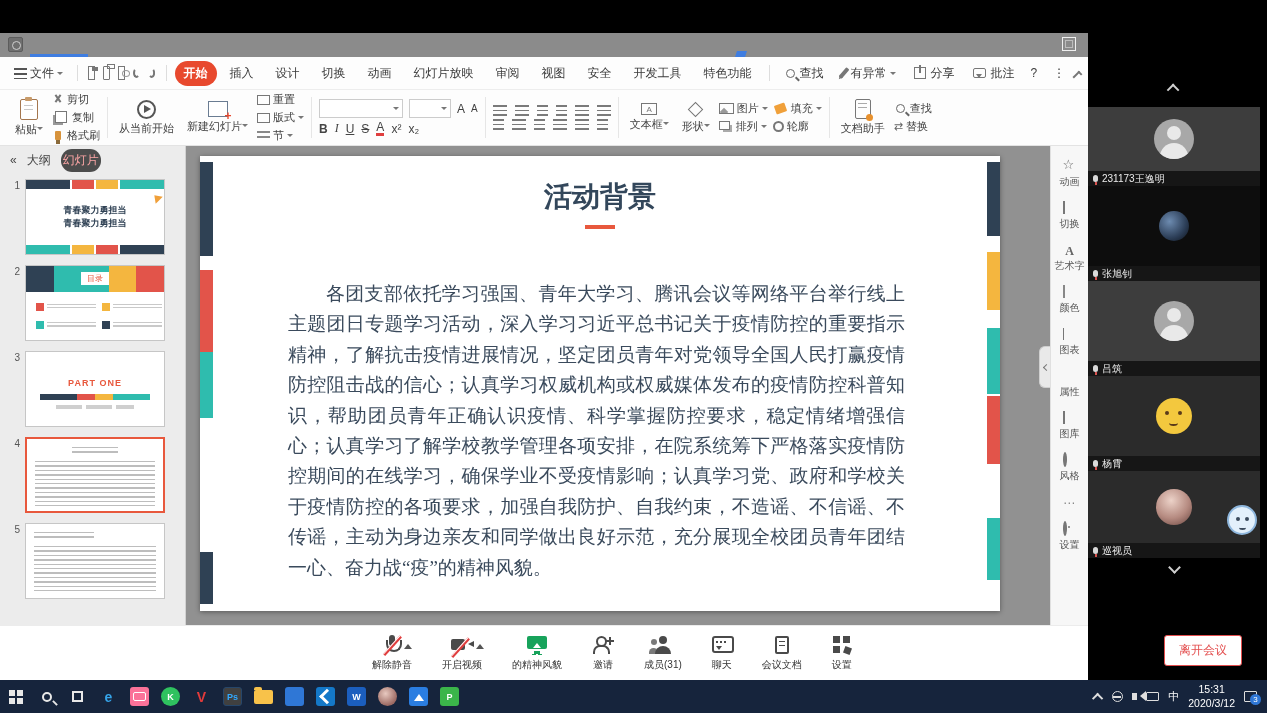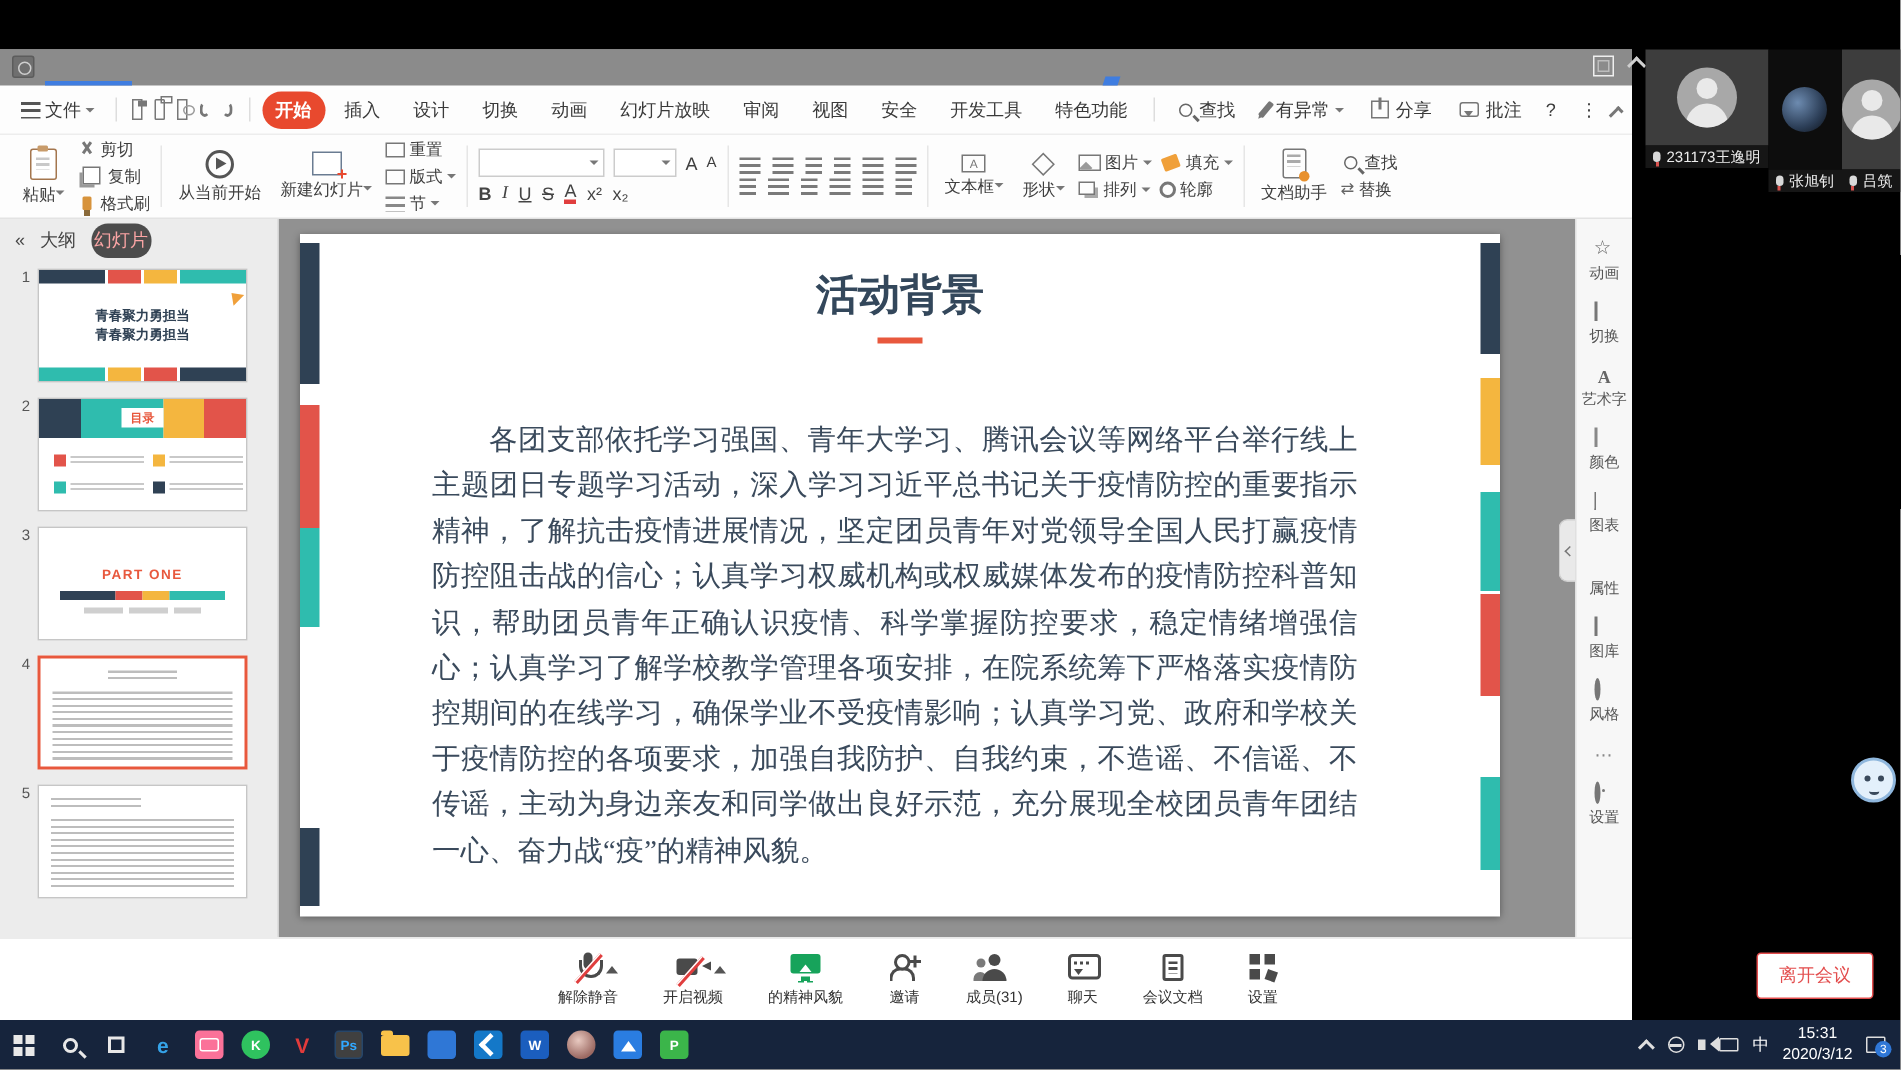--- a/index.html
+++ b/index.html
@@ -112,21 +112,21 @@
   .pill { background:#4c4c4c; color:#fca5a5; border-radius:11px; padding:3px 2px; }
   .thumb-row { display:flex; gap:5px; padding:5px 10px 5px 8px; }
   .tnum { width:12px; font-size:10px; color:#555; text-align:right; padding-top:1px; }
   .thumb { width:140px; height:76px; background:#fff; border:1px solid #c6c6c6; position:relative; overflow:hidden; cursor:pointer; }
   .thumb.selected { border:2px solid #e8583d; }
   .seg { height:100%; }
   .t1-band { position:absolute; left:0; right:0; height:9px; display:flex; gap:2px; }
   .t1-title { position:absolute; top:24px; left:0; right:0; text-align:center; font-size:9px; font-weight:bold; color:#2f4154; line-height:1.4; }
   .t1-corner { position:absolute; right:3px; top:11px; width:0; height:0; border:5px solid transparent; border-right:7px solid #f0a03a; transform:rotate(45deg); }
   .t2-head { position:absolute; top:0; left:0; right:0; height:26px; display:flex; }
-  .t2-label { position:absolute; top:6px; left:50%; transform:translateX(-50%); background:#fff; color:#e8583d; font-size:8px; font-weight:bold; padding:1px 6px; }
+  .t2-label { position:absolute; top:6px; left:50%; transform:translateX(-50%); background:#fff; color:#e8583d; font-size:8px; font-weight:normal; padding:1px 6px; }
   .t2-item { position:absolute; width:60px; height:10px; display:flex; gap:3px; align-items:center; }
   .t2-sq { width:8px; height:8px; flex:none; }
   .t2-lines { flex:1; height:6px; background:repeating-linear-gradient(#c9c9c9 0 1.3px, transparent 1.3px 3.2px); }
   .t3-title { position:absolute; top:26px; left:0; right:0; text-align:center; color:#e8583d; font-weight:bold; font-size:9px; letter-spacing:1px; }
   .t3-band { position:absolute; top:42px; left:14px; right:14px; height:6px; display:flex; }
   .t3-line { position:absolute; top:53px; left:30px; right:30px; height:4px; background:repeating-linear-gradient(90deg,#cfcfcf 0 26px, transparent 26px 30px); }
   .t45-lines { position:absolute; left:8px; right:8px; background:repeating-linear-gradient(#bdbdbd 0 1.4px, transparent 1.4px 4.4px); }
 
   .slidewrap { flex:1; position:relative; min-width:0; }
   .slide { position:absolute; left:14px; top:10px; width:800px; height:455px; background:#fff; box-shadow:0 1px 5px rgba(0,0,0,.4); }
@@ -183,21 +183,21 @@
   .ic-chat::before { content:""; position:absolute; left:0; top:0; width:18px; height:13px; border:2px solid #4a4a4a; border-radius:3px; }
   .ic-chat::after { content:""; position:absolute; left:4px; bottom:0; border:3px solid transparent; border-top:4px solid #4a4a4a; }
   .ic-chat .dots { position:absolute; left:4px; top:5px; width:2px; height:2px; background:#4a4a4a; box-shadow:4px 0 #4a4a4a, 8px 0 #4a4a4a; }
   .ic-doc { width:14px; height:18px; border:2px solid #4a4a4a; border-radius:2px; position:relative; }
   .ic-doc::before { content:""; position:absolute; left:2px; top:3px; width:6px; height:8px; background:repeating-linear-gradient(#4a4a4a 0 1.5px, transparent 1.5px 4px); }
   .ic-grid { width:17px; height:17px; position:relative; }
   .ic-grid::before { content:""; position:absolute; left:0; top:0; width:7px; height:7px; background:#4a4a4a; box-shadow:10px 0 #4a4a4a, 0 10px #4a4a4a; }
   .ic-grid::after { content:""; position:absolute; left:11px; top:11px; width:7px; height:7px; background:#4a4a4a; transform:rotate(20deg); }
 
   
-  .pp { width:179px; background:#000; position:relative; display:flex; flex-direction:row; }
+  .pp { width:179px; background:#000; position:relative; display:flex; flex-direction:column; }
   .pp-spacer { height:46px; flex:none; }
   .chevrow { height:18px; display:flex; align-items:center; justify-content:center; flex:none; cursor:pointer; }
   .chev-up { width:9px; height:9px; border-left:2px solid #cfcfcf; border-top:2px solid #cfcfcf; transform:rotate(45deg) translateY(2px); }
   .chev-down { width:9px; height:9px; border-left:2px solid #cfcfcf; border-bottom:2px solid #cfcfcf; transform:rotate(-45deg); }
   .tilegap { height:10px; flex:none; }
   .tile { position:relative; flex:none; cursor:pointer; }
   .vid { display:flex; align-items:center; justify-content:center; }
   .vid.gray { background:#3d3d3d; }
   .vid.black { background:#0d0d0d; }
   .vid.dim { background:#2b2b2b; }

